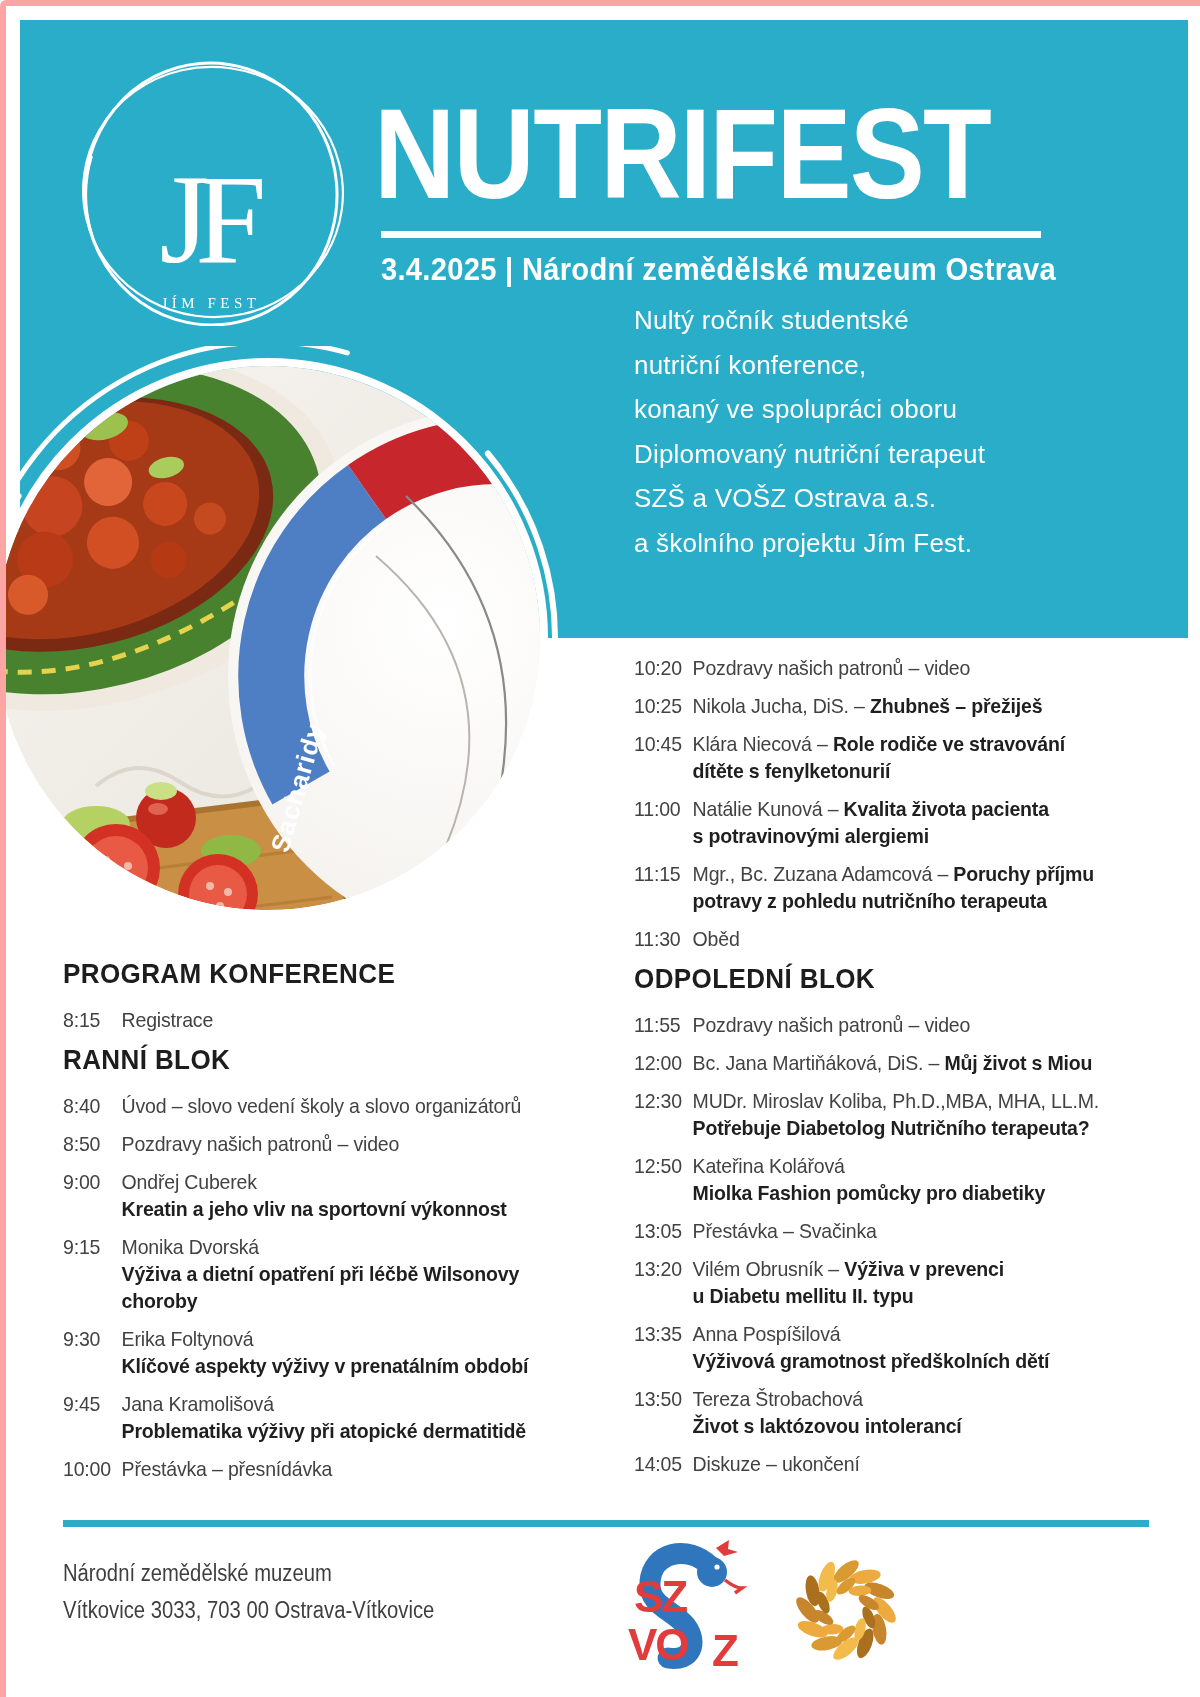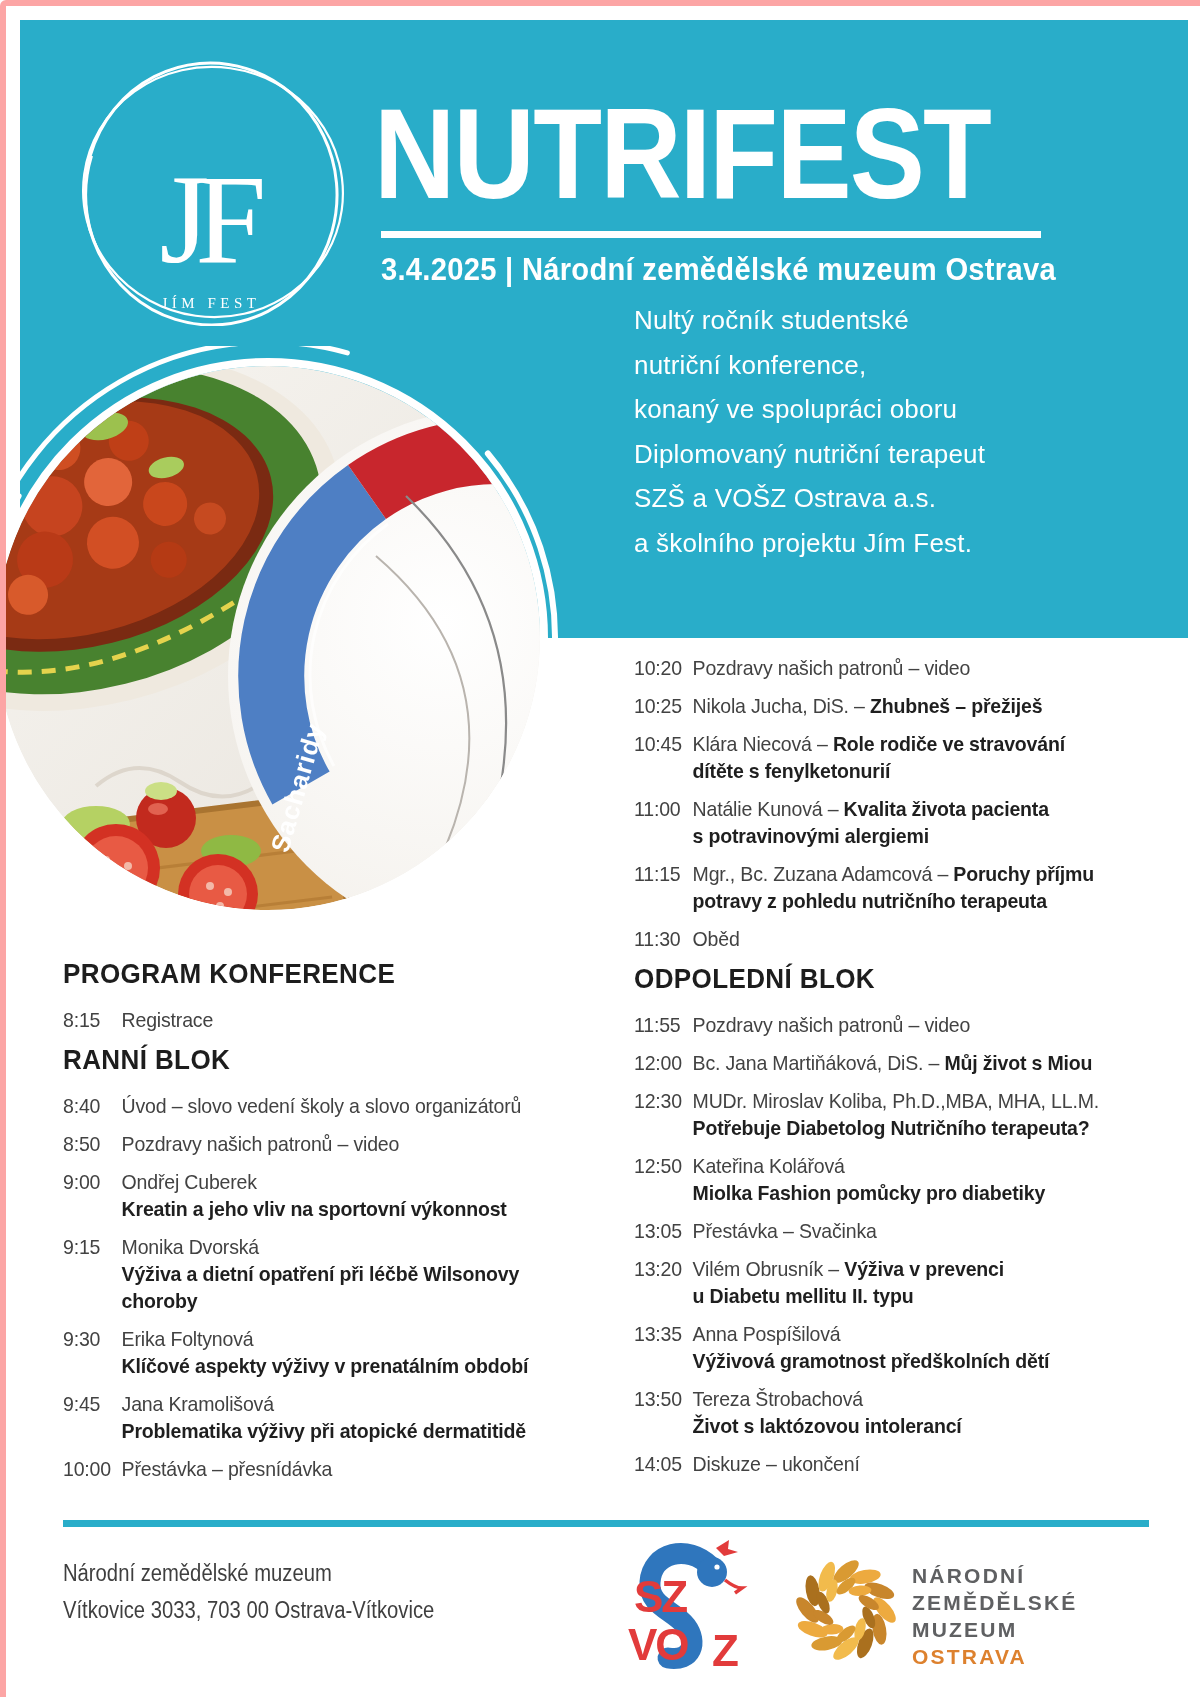--- a/index.html
+++ b/index.html
@@ -312,20 +312,14 @@
       <ellipse cx="63.519060802726884" cy="68.60739087062379" rx="11" ry="5" transform="rotate(104 63.519060802726884 68.60739087062379)" fill="#f2bb4c"></ellipse>
       <ellipse cx="50" cy="73" rx="11" ry="5" transform="rotate(140 50 73)" fill="#d99a32"></ellipse>
       <ellipse cx="36.480939197273116" cy="68.60739087062379" rx="11" ry="5" transform="rotate(176 36.480939197273116 68.60739087062379)" fill="#edaa3f"></ellipse>
       <ellipse cx="28.12570012521147" cy="57.10739087062379" rx="11" ry="5" transform="rotate(212 28.12570012521147 57.10739087062379)" fill="#c8862c"></ellipse>
       <ellipse cx="28.12570012521147" cy="42.892609129376204" rx="11" ry="5" transform="rotate(248 28.12570012521147 42.892609129376204)" fill="#aa701e"></ellipse>
       <ellipse cx="36.480939197273116" cy="31.39260912937621" rx="11" ry="5" transform="rotate(284 36.480939197273116 31.39260912937621)" fill="#f2bb4c"></ellipse>
       <ellipse cx="49.99999999999999" cy="27" rx="11" ry="5" transform="rotate(320 49.99999999999999 27)" fill="#d99a32"></ellipse>
       <ellipse cx="63.51906080272688" cy="31.392609129376208" rx="11" ry="5" transform="rotate(356 63.51906080272688 31.392609129376208)" fill="#edaa3f"></ellipse>
       <ellipse cx="71.87429987478853" cy="42.892609129376204" rx="11" ry="5" transform="rotate(392 71.87429987478853 42.892609129376204)" fill="#c8862c"></ellipse>
     </svg>
-  <div class="nzm-text">
-    <div>NÁRODNÍ</div>
-    <div>ZEMĚDĚLSKÉ</div>
-    <div>MUZEUM</div>
-    <div class="orange">OSTRAVA</div>
-  </div>
 
 </div>
 
 </body></html>

